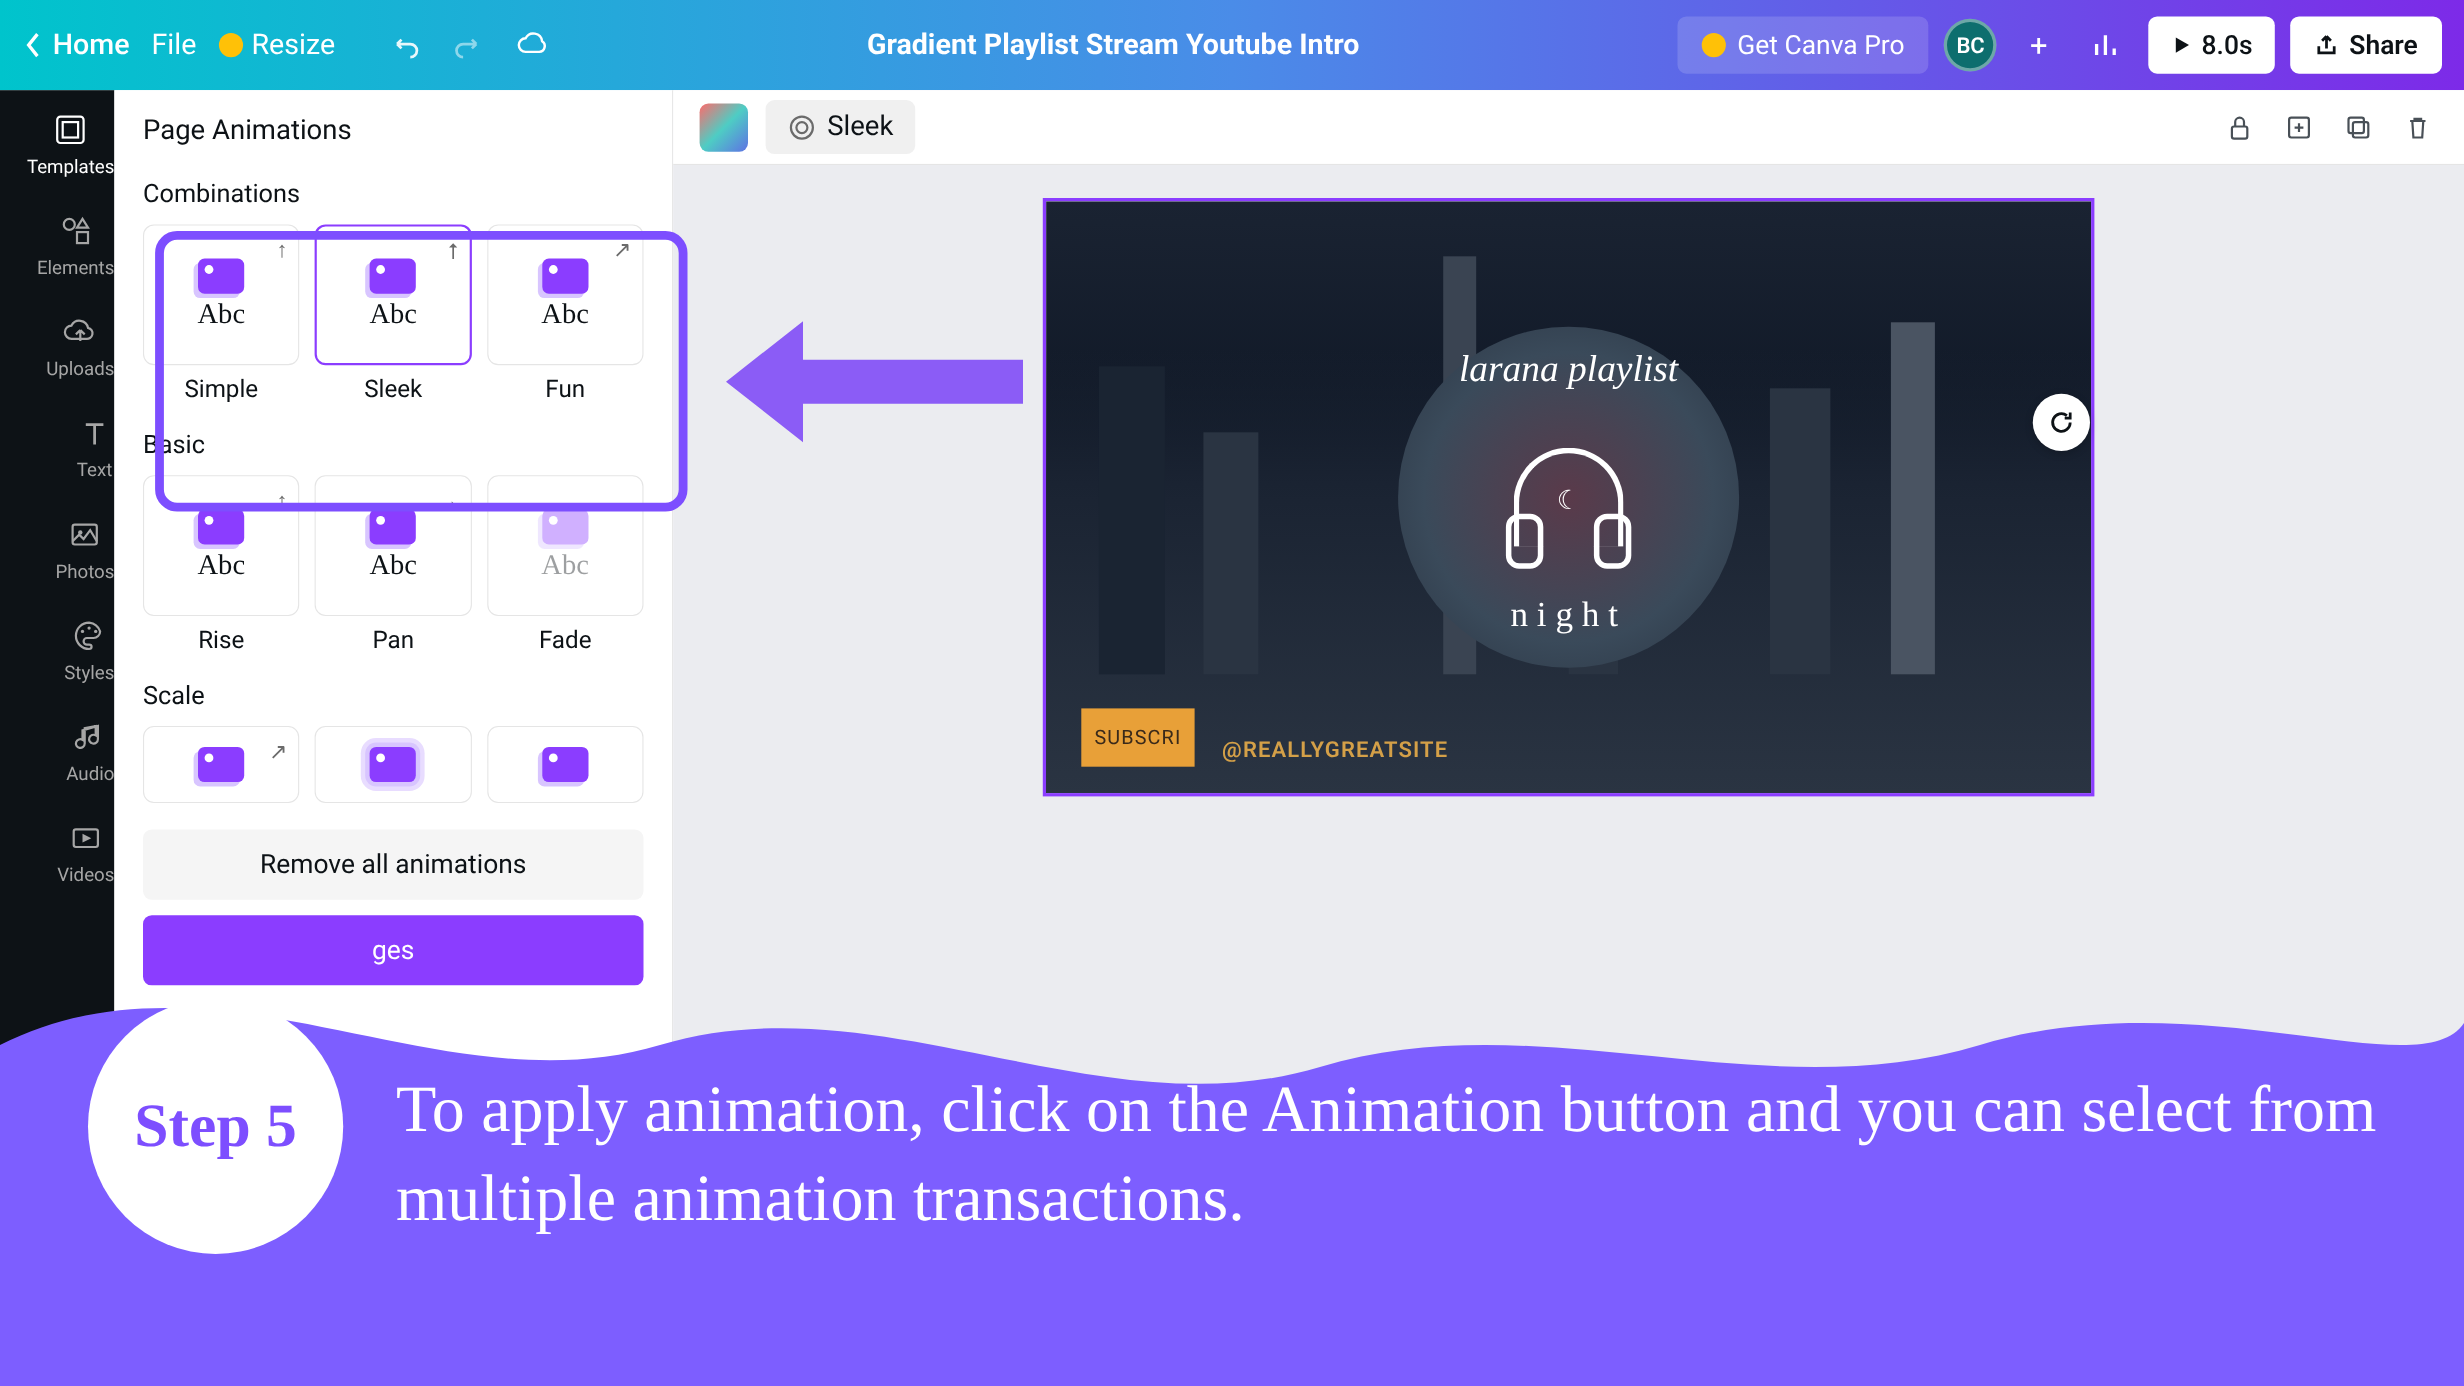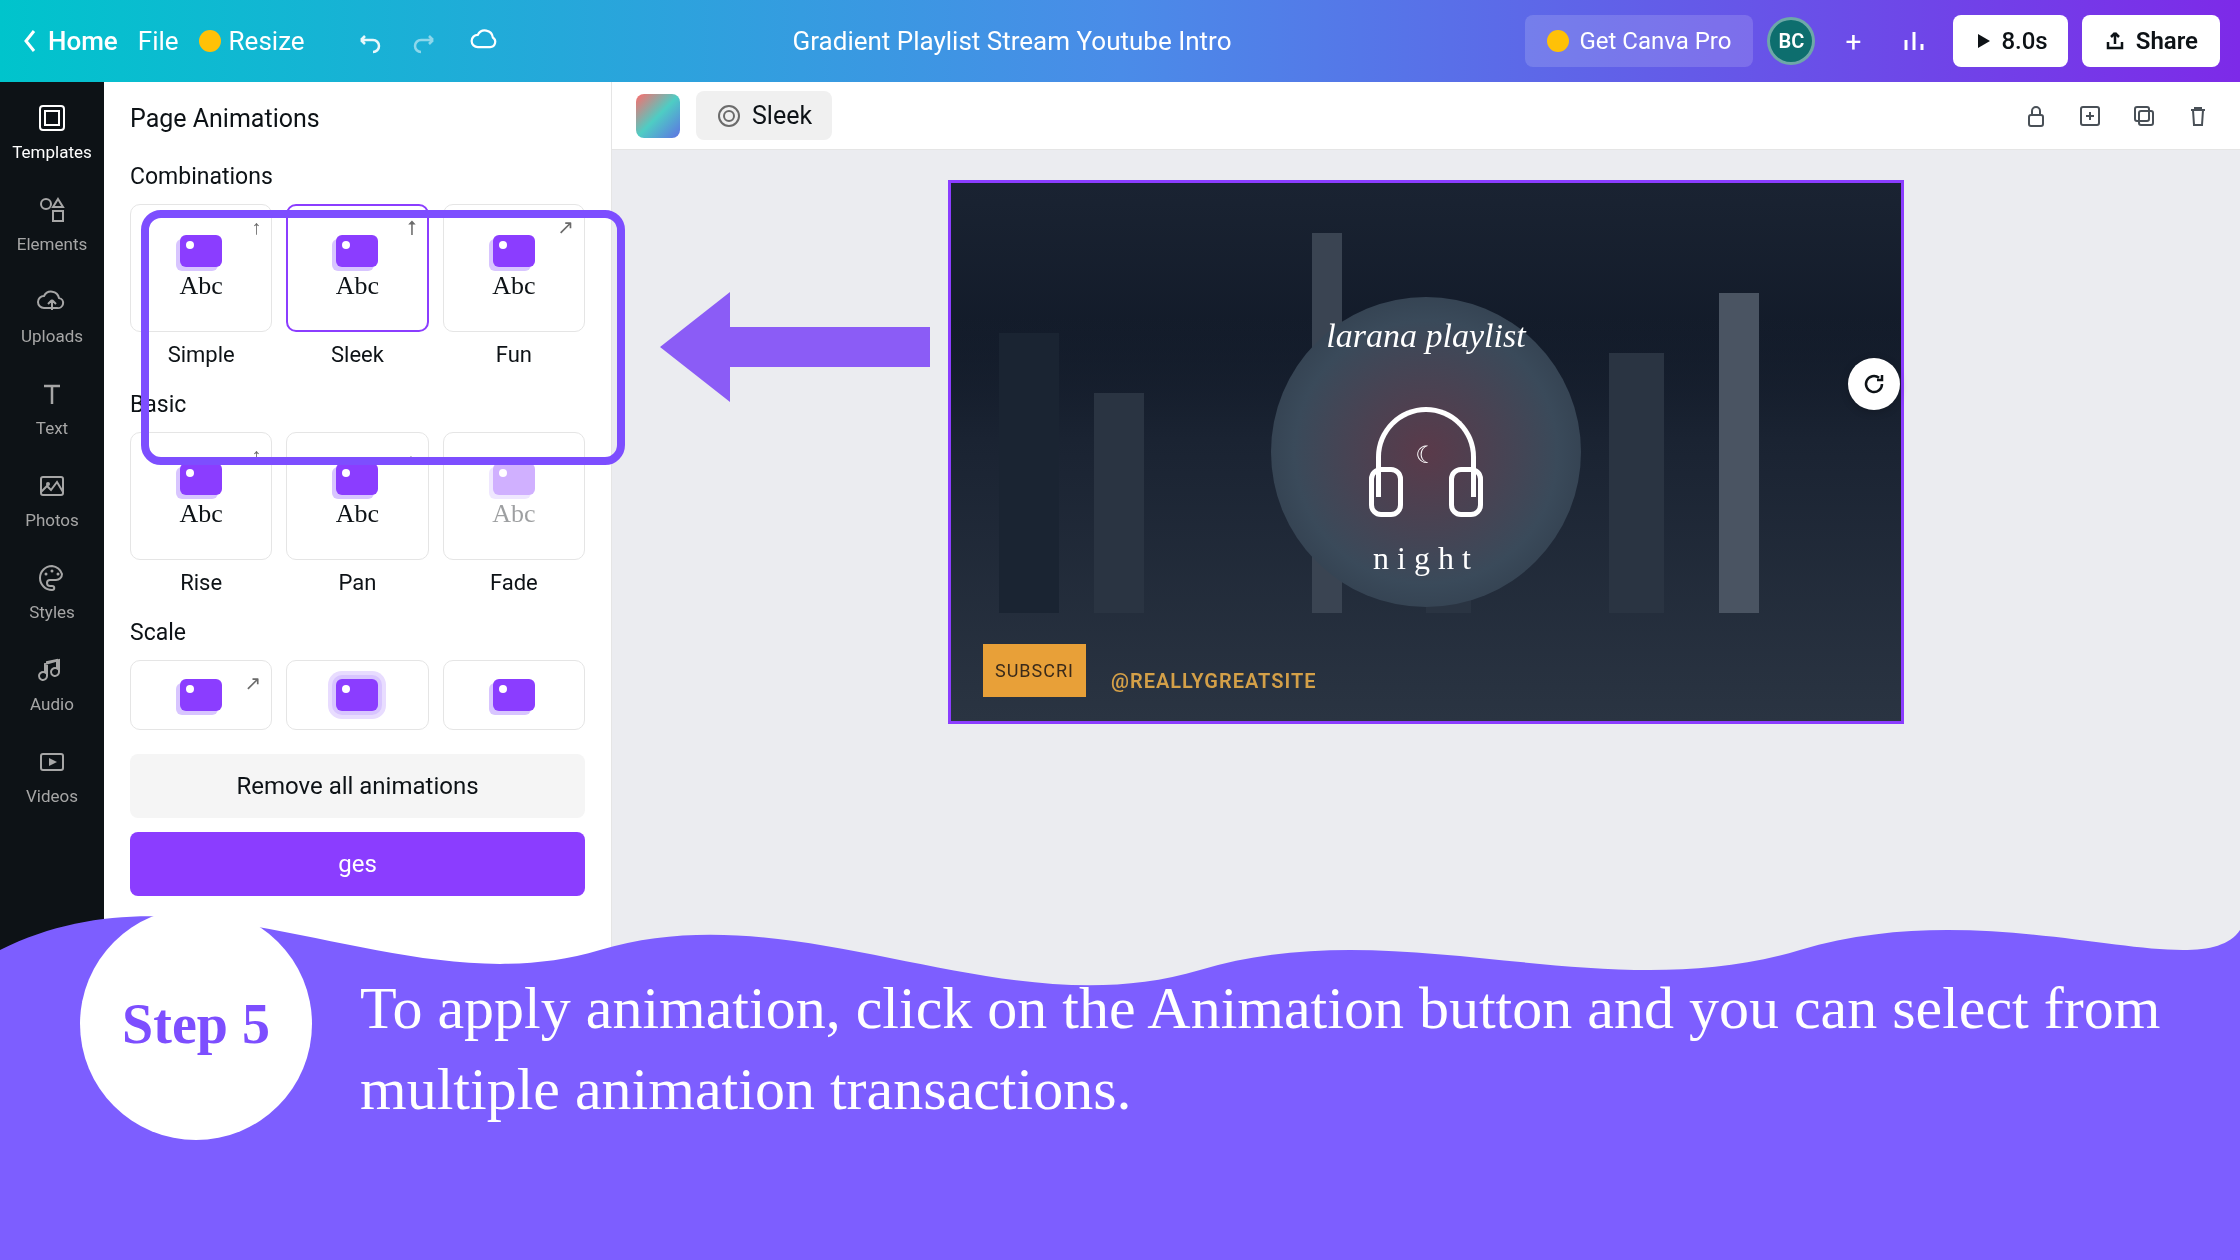--- a/index.html
+++ b/index.html
@@ -5,30 +5,30 @@
 *{box-sizing:border-box;margin:0;padding:0;font-family:-apple-system,BlinkMacSystemFont,"Segoe UI",Roboto,sans-serif}
 body{width:2240px;height:1260px;overflow:hidden;background:#fff;position:relative}
 .topbar{height:82px;background:linear-gradient(90deg,#00c4cc 0%,#4a8ce8 50%,#7d2ae8 100%);display:flex;align-items:center;padding:0 20px;color:#fff}
 .topbar-left{display:flex;align-items:center;gap:20px}
 .home-btn{display:flex;align-items:center;gap:10px;font-size:26px;font-weight:500;color:#fff}
 .file-btn{font-size:26px;color:#fff}
 .resize-btn{display:flex;align-items:center;gap:8px;font-size:26px;color:#fff}
 .crown-icon{width:22px;height:22px;background:#ffc107;border-radius:50%;display:inline-block}
 .top-icons{display:flex;gap:28px;margin-left:28px}
 .top-icon{width:30px;height:30px;display:flex;align-items:center;justify-content:center}
-.topbar-center{flex:1;text-align:center;font-size:26px;font-weight:400;color:#fff}
+.topbar-center{flex:1;text-align:center;font-size:26px;font-weight:700;color:#fff}
 .topbar-right{display:flex;align-items:center;gap:14px}
 .canva-pro-btn{background:rgba(255,255,255,.15);padding:12px 22px;border-radius:8px;display:flex;align-items:center;gap:10px;font-size:24px;color:#fff}
 .avatar{width:48px;height:48px;border-radius:50%;background:#0d6e6e;color:#fff;display:flex;align-items:center;justify-content:center;font-size:20px;font-weight:600;border:3px solid rgba(255,255,255,.4)}
 .plus-avatar{width:48px;height:48px;border-radius:50%;display:flex;align-items:center;justify-content:center;color:#fff;font-size:28px}
 .top-icon-btn{width:48px;height:48px;display:flex;align-items:center;justify-content:center}
 .duration-btn{background:#fff;padding:12px 20px;border-radius:8px;display:flex;align-items:center;gap:8px;color:#0d1216;font-size:24px;font-weight:500}
 .share-btn{background:#fff;padding:12px 22px;border-radius:8px;display:flex;align-items:center;gap:10px;color:#0d1216;font-size:24px;font-weight:600}
 .main{display:flex;height:calc(100% - 82px)}
-.left-rail{width:104px;background:#0d1216;display:flex;flex-direction:column;align-items:center;padding-top:18px;gap:30px}
+.left-rail{width:104px;background:#0d1216;display:flex;flex-direction:column;align-items:flex-end;padding-top:18px;gap:30px}
 .rail-item{display:flex;flex-direction:column;align-items:center;gap:6px;color:#a6a6a6;font-size:17px}
 .rail-item.active{color:#fff}
 .rail-icon{width:36px;height:36px;display:flex;align-items:center;justify-content:center}
 .panel{width:508px;background:#fff;border-right:1px solid #e5e5e5;position:relative}
 .panel-header{padding:22px 26px;font-size:25px;font-weight:400;color:#0d1216}
 .panel-body{padding:0 26px;overflow-y:auto}
 .section-title{font-size:23px;color:#0d1216;margin-bottom:14px;margin-top:8px}
 .anim-grid{display:flex;gap:14px;margin-bottom:24px}
 .anim-card{flex:1;display:flex;flex-direction:column;align-items:center;gap:10px}
 .anim-box{width:100%;height:128px;border:1px solid #e5e5e5;border-radius:10px;display:flex;flex-direction:column;align-items:center;justify-content:center;position:relative}

